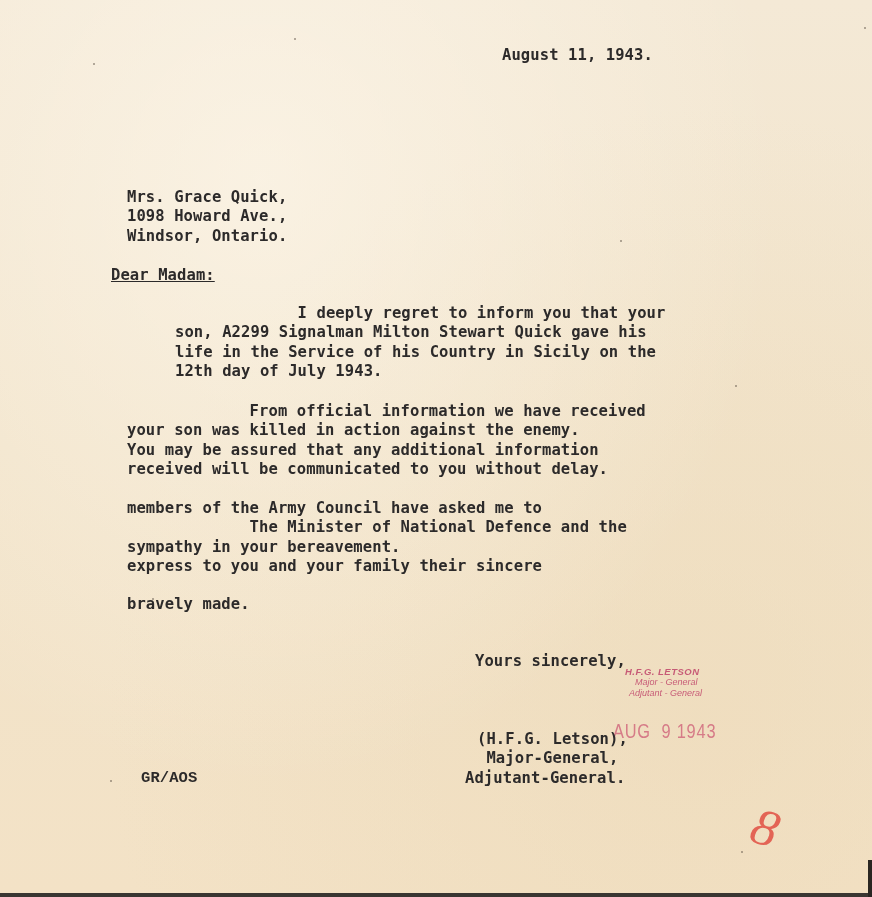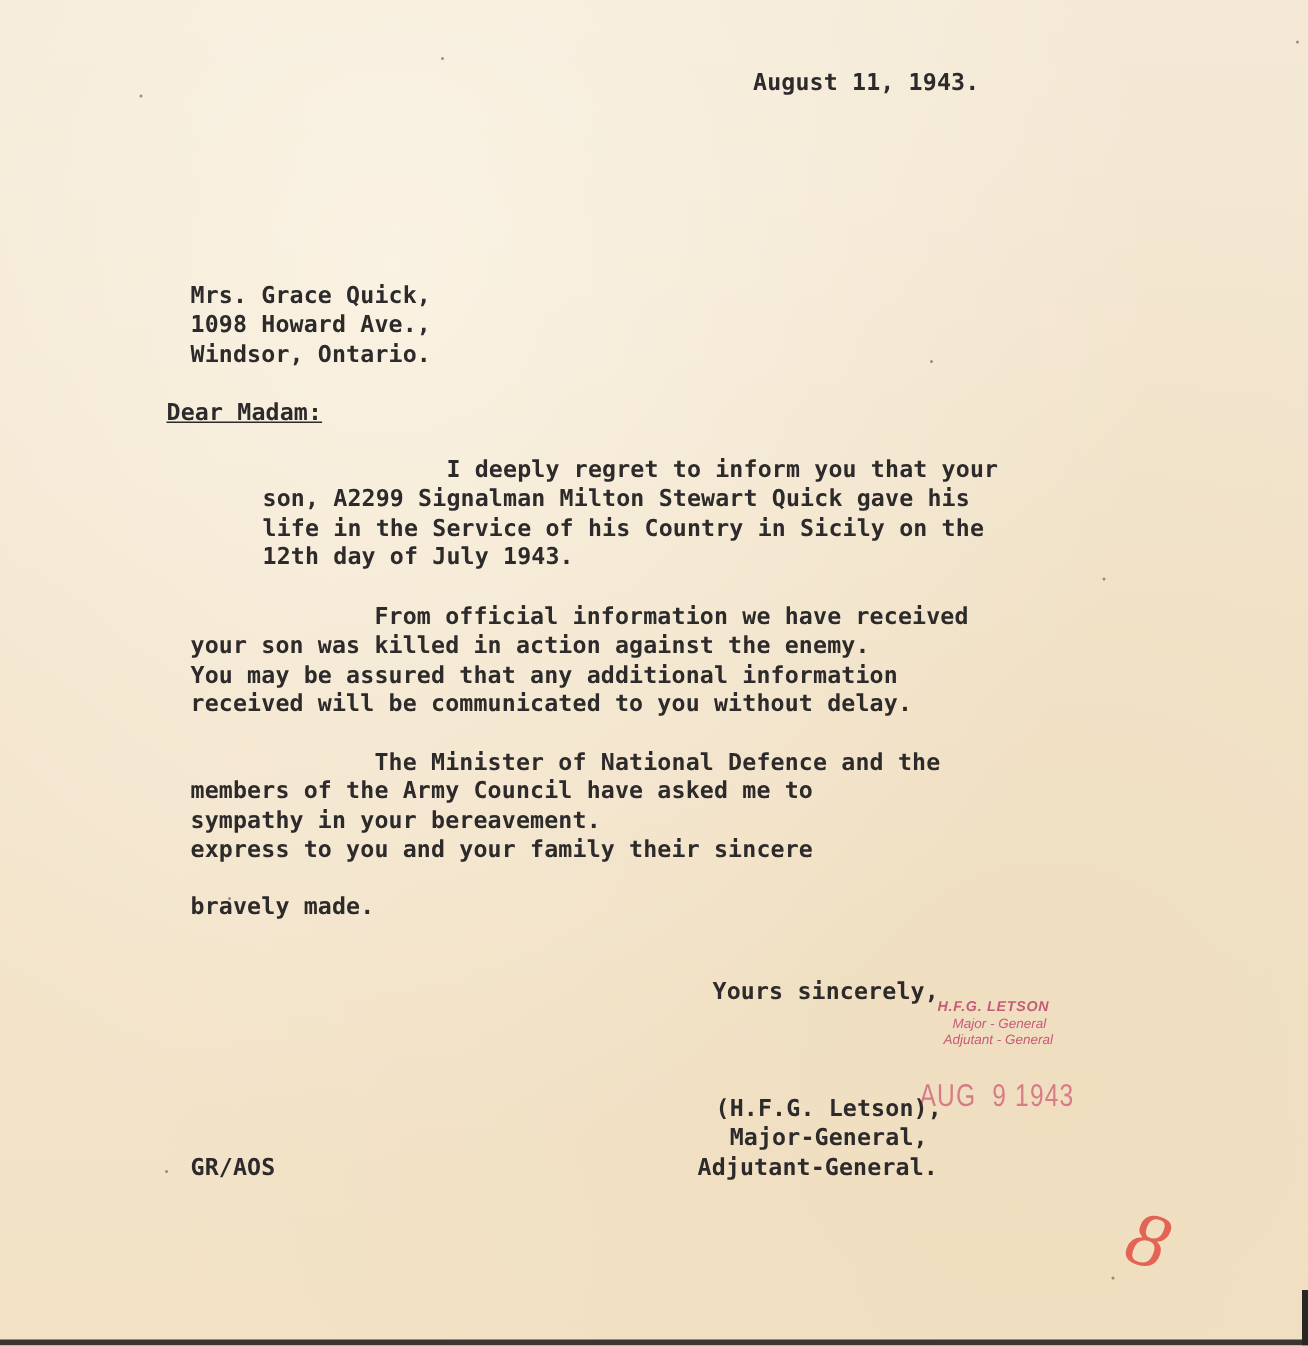--- a/index.html
+++ b/index.html
@@ -48,21 +48,21 @@
     .date { left: 502px; top: 46px; }
     .addr { left: 127px; top: 188px; }
     .salute { left: 111px; top: 266px; text-decoration: underline; }
     .para { left: 127px; }
     .p1 { top: 304px; margin-left: 48px; }
     .p2 { top: 402px; }
     .p3 { top: 499px; }
     .p4 { top: 595px; }
     .closing { left: 475px; top: 652px; }
     .sig { left: 477px; top: 730px; text-align: left; }
-    .initials { left: 127px; top: 769px; }
+    .initials { left: 141px; top: 769px; font-family: Liberation Mono, monospace; }
 
     .stamp-name {
       position: absolute;
       left: 625px; top: 666px;
       font-family: "Liberation Sans", sans-serif;
       color: #c0456a;
       font-size: 9px;
       line-height: 11px;
       opacity: 0.85;
       white-space: pre;
@@ -121,21 +121,21 @@
 <div class="tw date">August 11, 1943.</div>
 
 <div class="tw addr"><div>Mrs. Grace Quick,</div><div>1098 Howard Ave.,</div><div>Windsor, Ontario.</div></div>
 
 <div class="tw salute">Dear Madam:</div>
 
 <div class="tw para p1"><div>             I deeply regret to inform you that your</div><div>son, A2299 Signalman Milton Stewart Quick gave his</div><div>life in the Service of his Country in Sicily on the</div><div>12th day of July 1943.</div></div>
 
 <div class="tw para p2"><div>             From official information we have received</div><div>your son was killed in action against the enemy.</div><div>You may be assured that any additional information</div><div>received will be communicated to you without delay.</div></div>
 
-<div class="tw para p3"><div>             The Minister of National Defence and the</div><div>members of the Army Council have asked me to</div><div>sympathy in your bereavement.</div><div>express to you and your family their sincere</div></div>
+<div class="tw para p3"><div>members of the Army Council have asked me to</div><div>             The Minister of National Defence and the</div><div>sympathy in your bereavement.</div><div>express to you and your family their sincere</div></div>
 
 <div class="tw para p4"><div>bravely made.</div></div>
 
 <div class="tw closing">Yours sincerely,</div>
 
 <div class="stamp-name"><div class="l1">H.F.G. LETSON</div><div class="l2">Major - General</div><div class="l3">Adjutant - General</div></div>
 
 <div class="stamp-date">AUG  9 1943</div>
 
 <div class="tw sig"><div>(H.F.G. Letson),</div><div> Major-General,</div><div style="margin-left:-12px;">Adjutant-General.</div></div>

